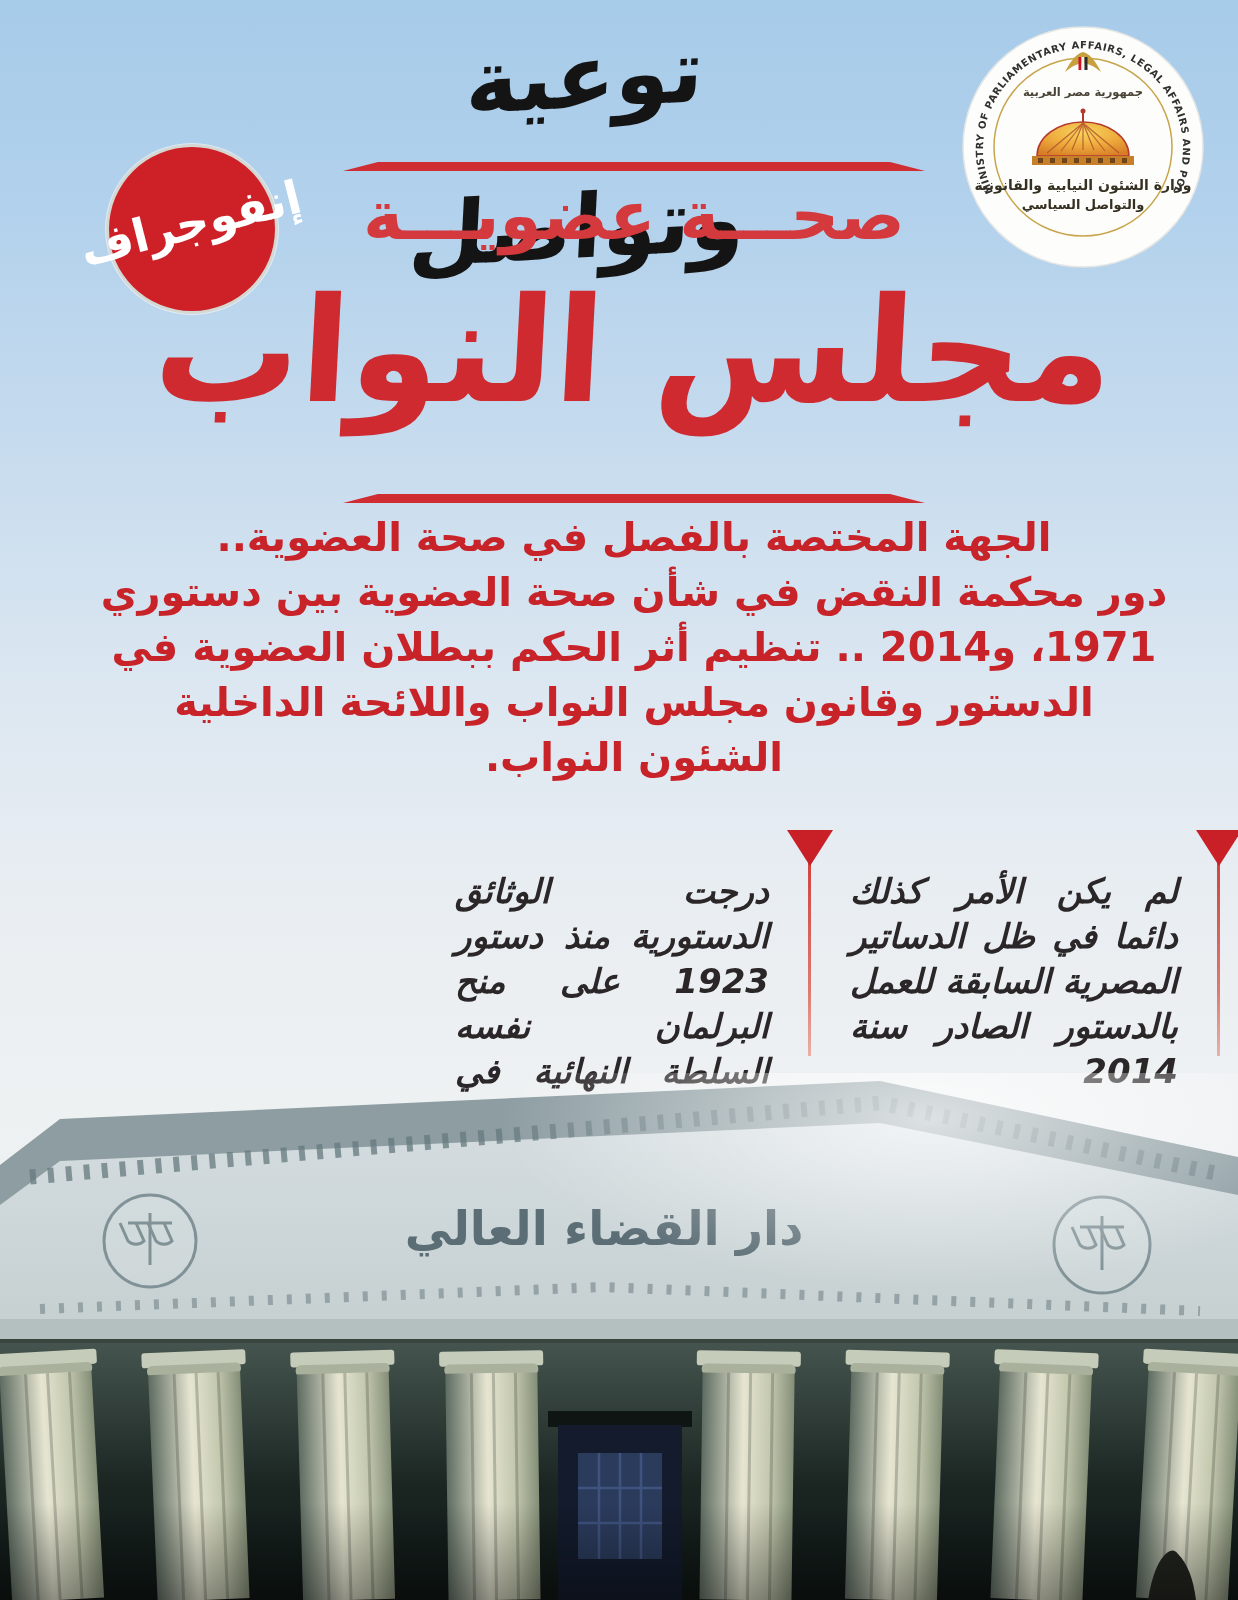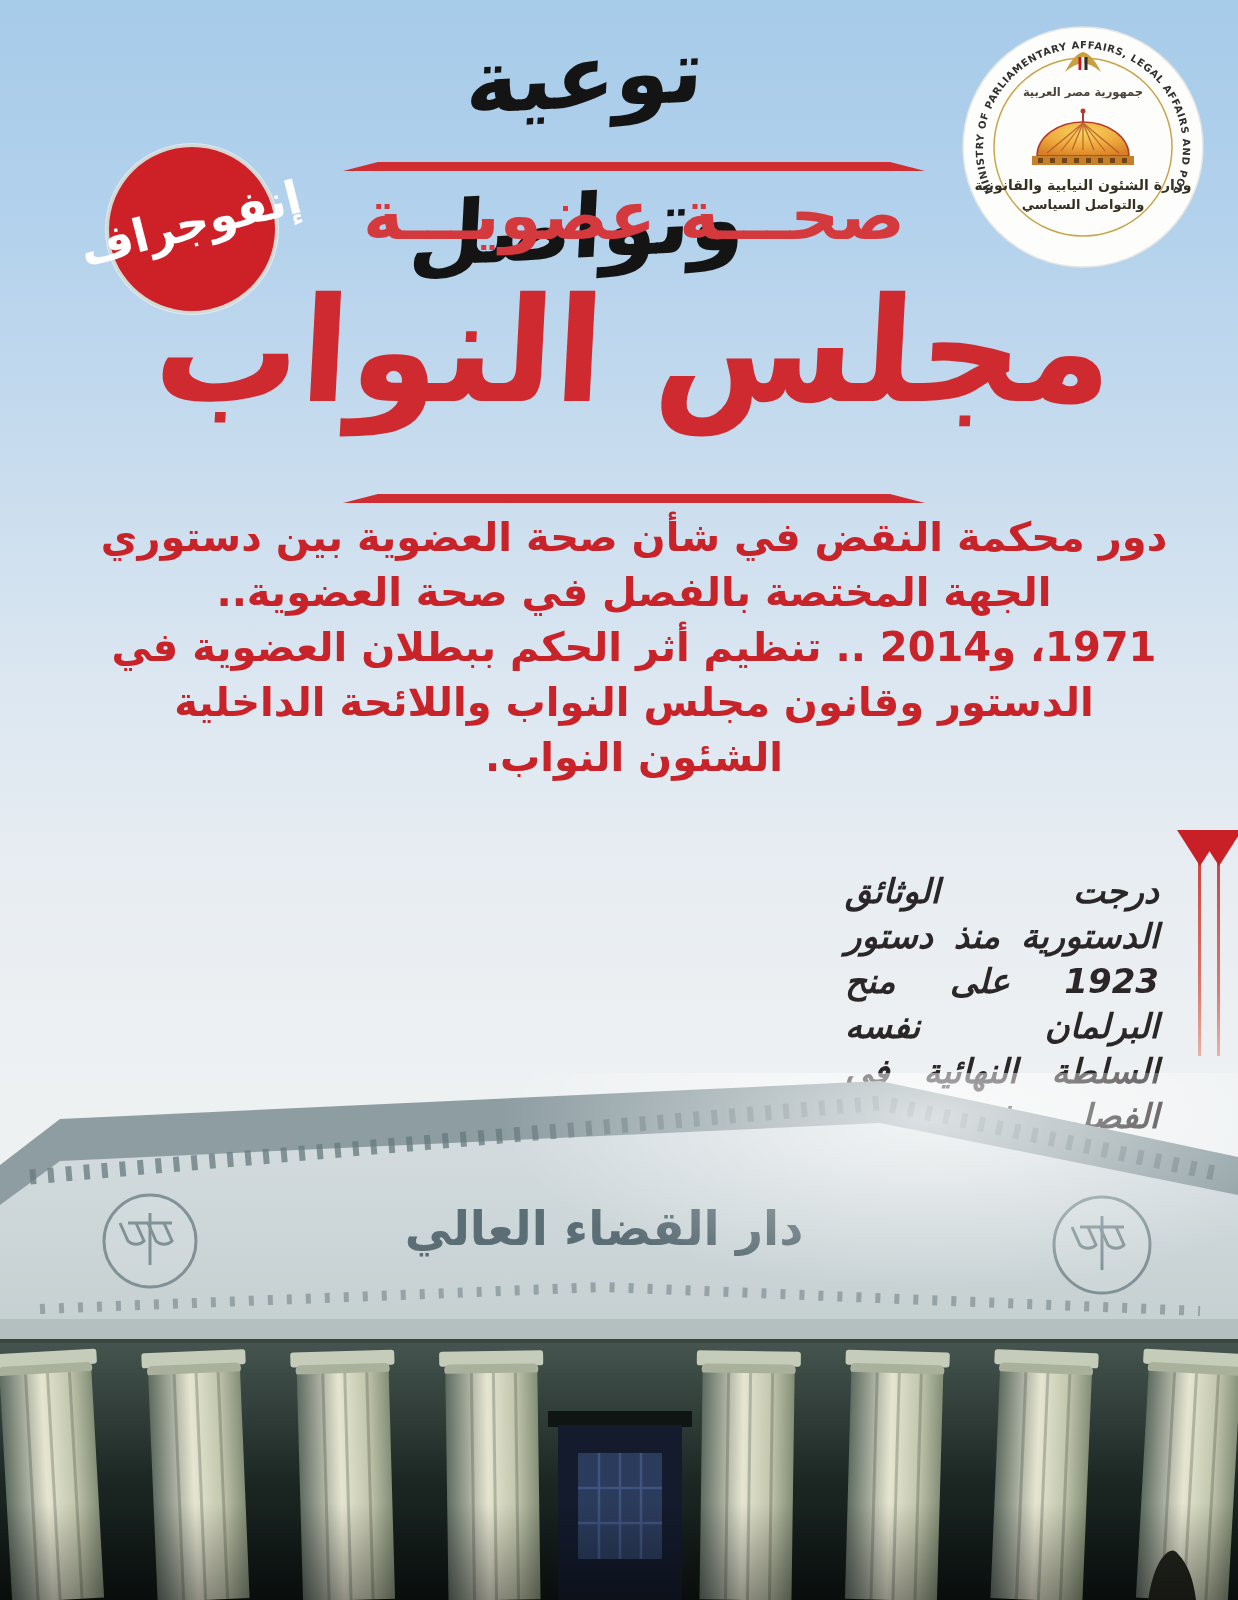--- a/index.html
+++ b/index.html
@@ -115,29 +115,32 @@
   </div>
 
   <div class="masthead">توعية وتواصل</div>
 
   <div class="rule rule-top"></div>
   <h2 class="title-sub">صحـــة عضويـــة</h2>
   <h1 class="title-main">مجلس النواب</h1>
   <div class="rule rule-bottom"></div>
 
   <div class="intro">
+    <div>الجهة المختصة بالفصل في صحة العضوية..</div>
     <div>دور محكمة النقض في شأن صحة العضوية بين دستوري</div>
-    <div>الجهة المختصة بالفصل في صحة العضوية..</div>
     <div>1971، و2014 .. تنظيم أثر الحكم ببطلان العضوية في</div>
     <div>الدستور وقانون مجلس النواب واللائحة الداخلية</div>
     <div>الشئون النواب.</div>
   </div>
 
   <section class="cols">
     <div class="divider"></div>
+    <article class="col col-mid">
+      <p>لم يكن الأمر كذلك دائما في ظل الدساتير المصرية السابقة للعمل بالدستور الصادر سنة 2014</p>
+    </article>
     <div class="divider"></div>
     <article class="col col-left">
       <p>درجت الوثائق الدستورية منذ دستور 1923 على منح البرلمان نفسه السلطة النهائية في الفصل في صحة العضوية.</p>
     </article>
   </section>
 
   <div class="building">
     <svg viewBox="0 0 1238 527" width="1238" height="527">
       <defs>
         <linearGradient id="facadeG" x1="0" y1="0" x2="0" y2="1">

